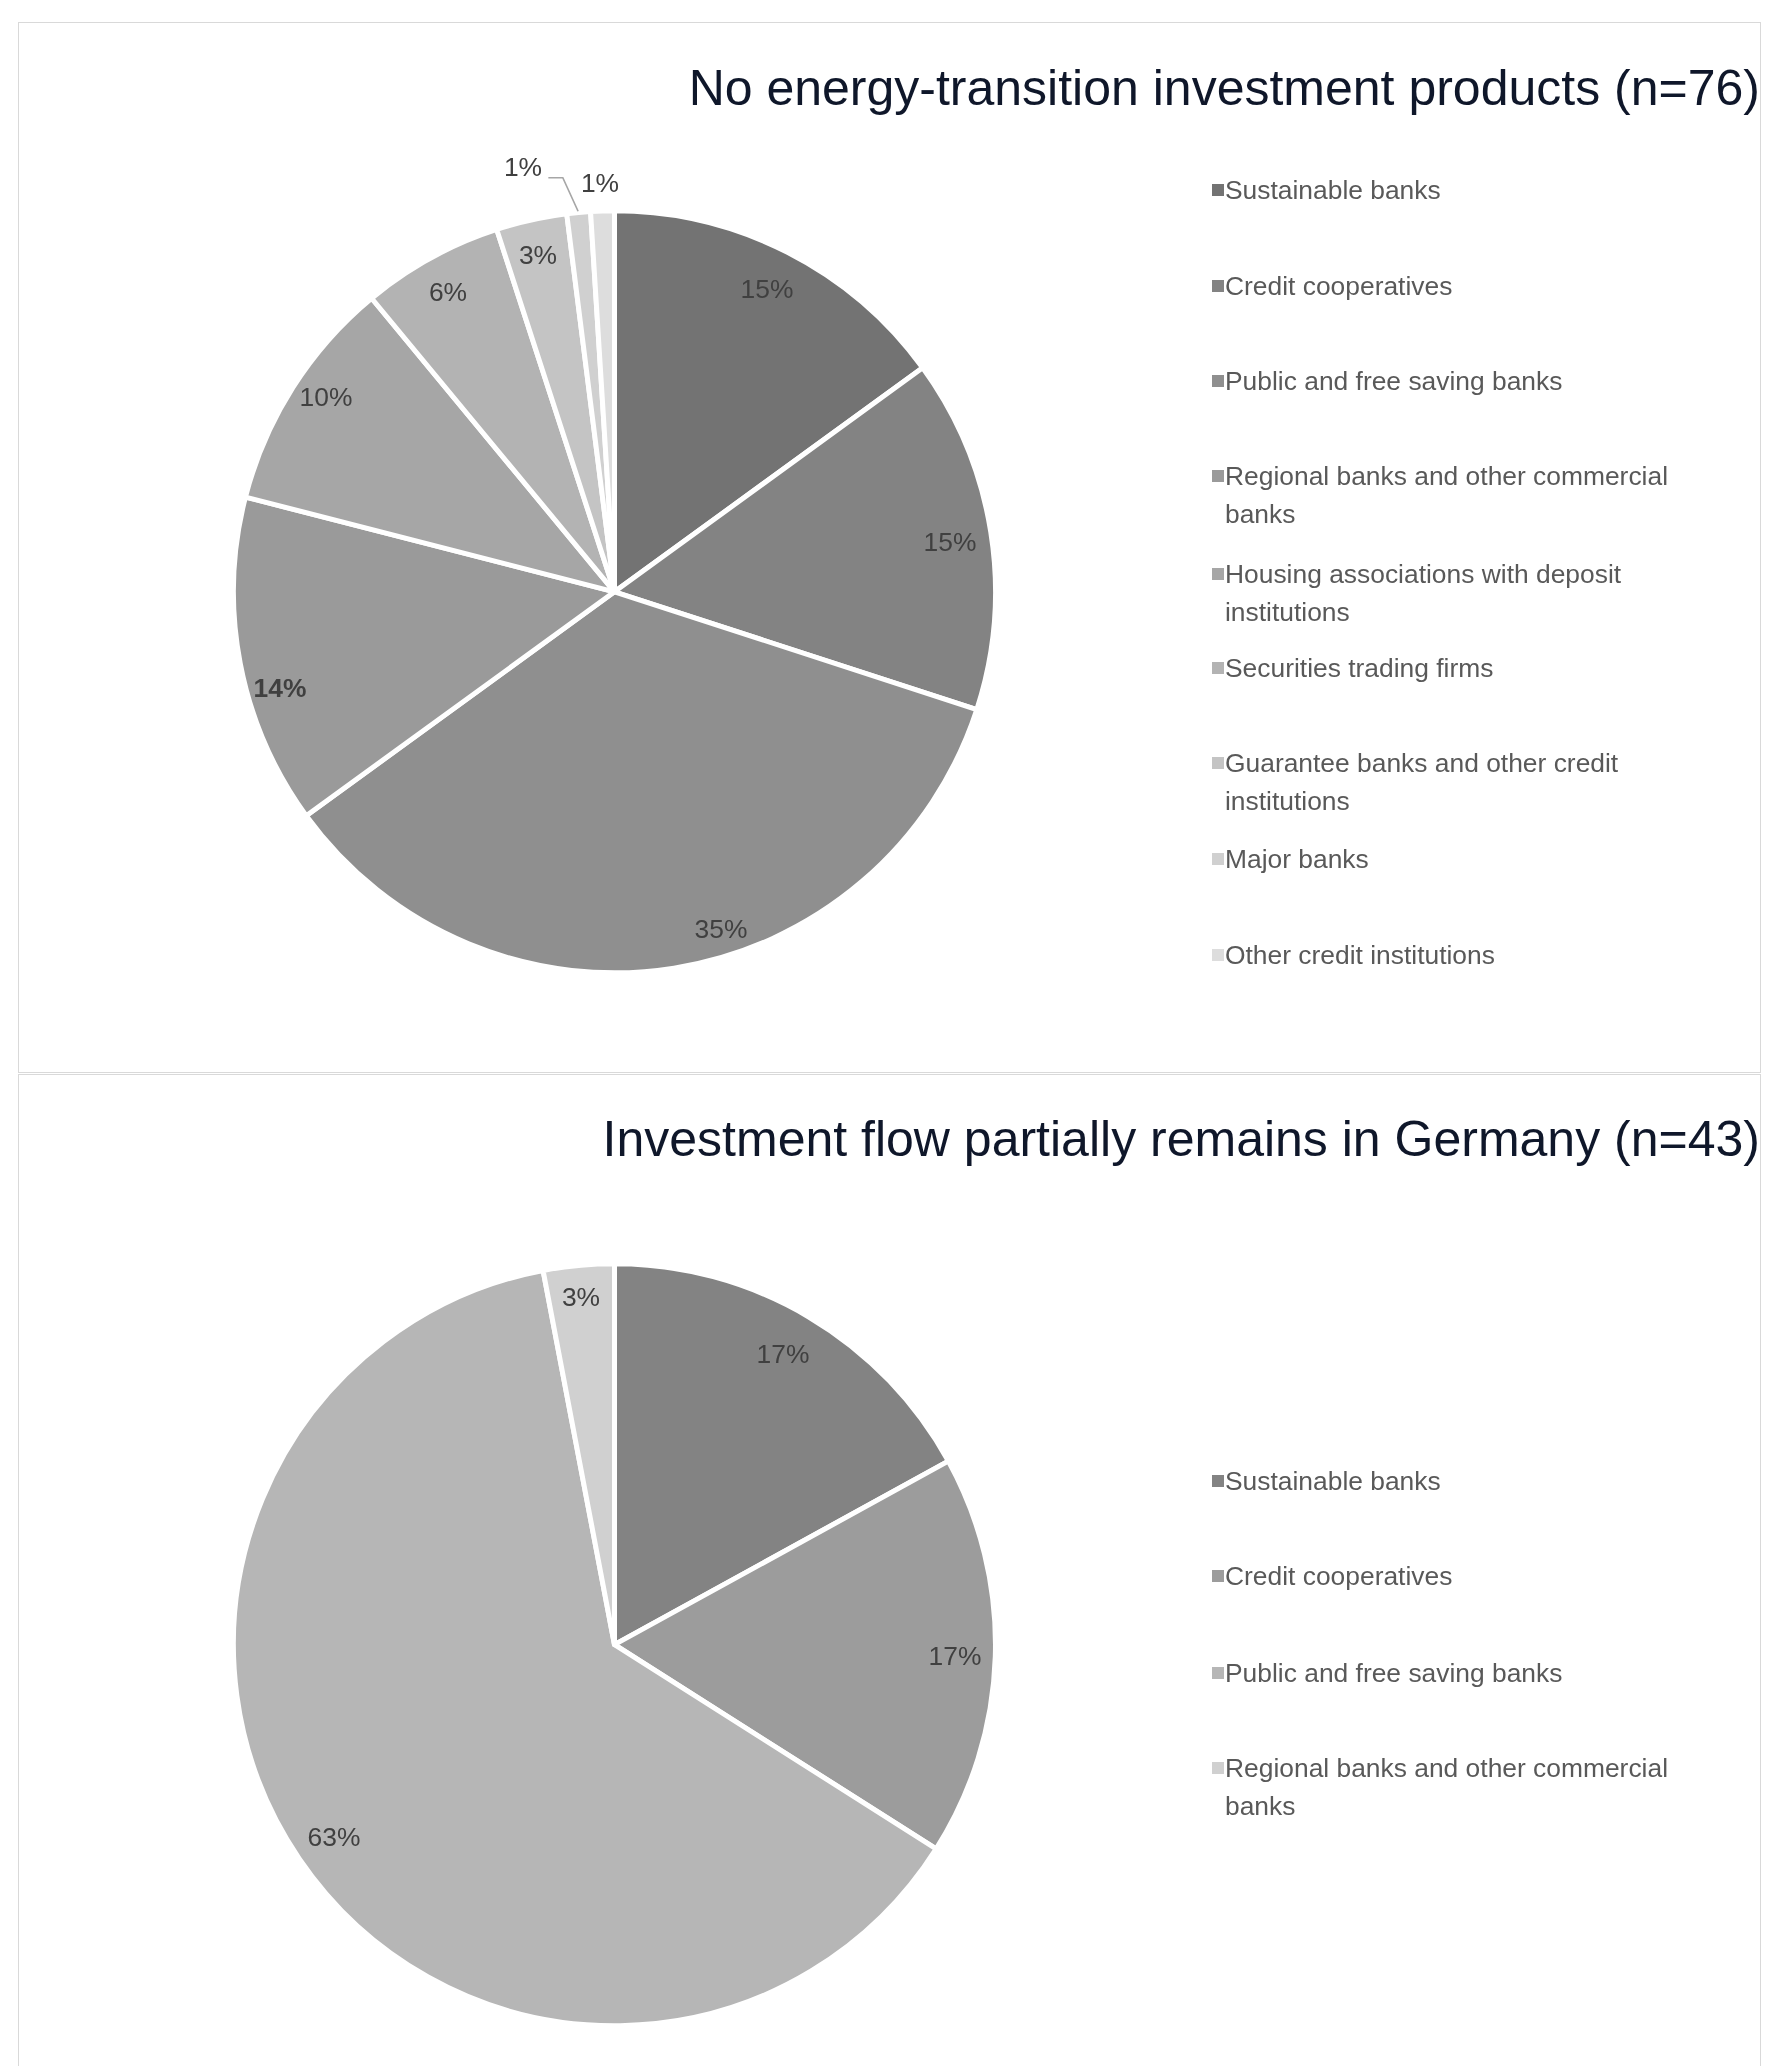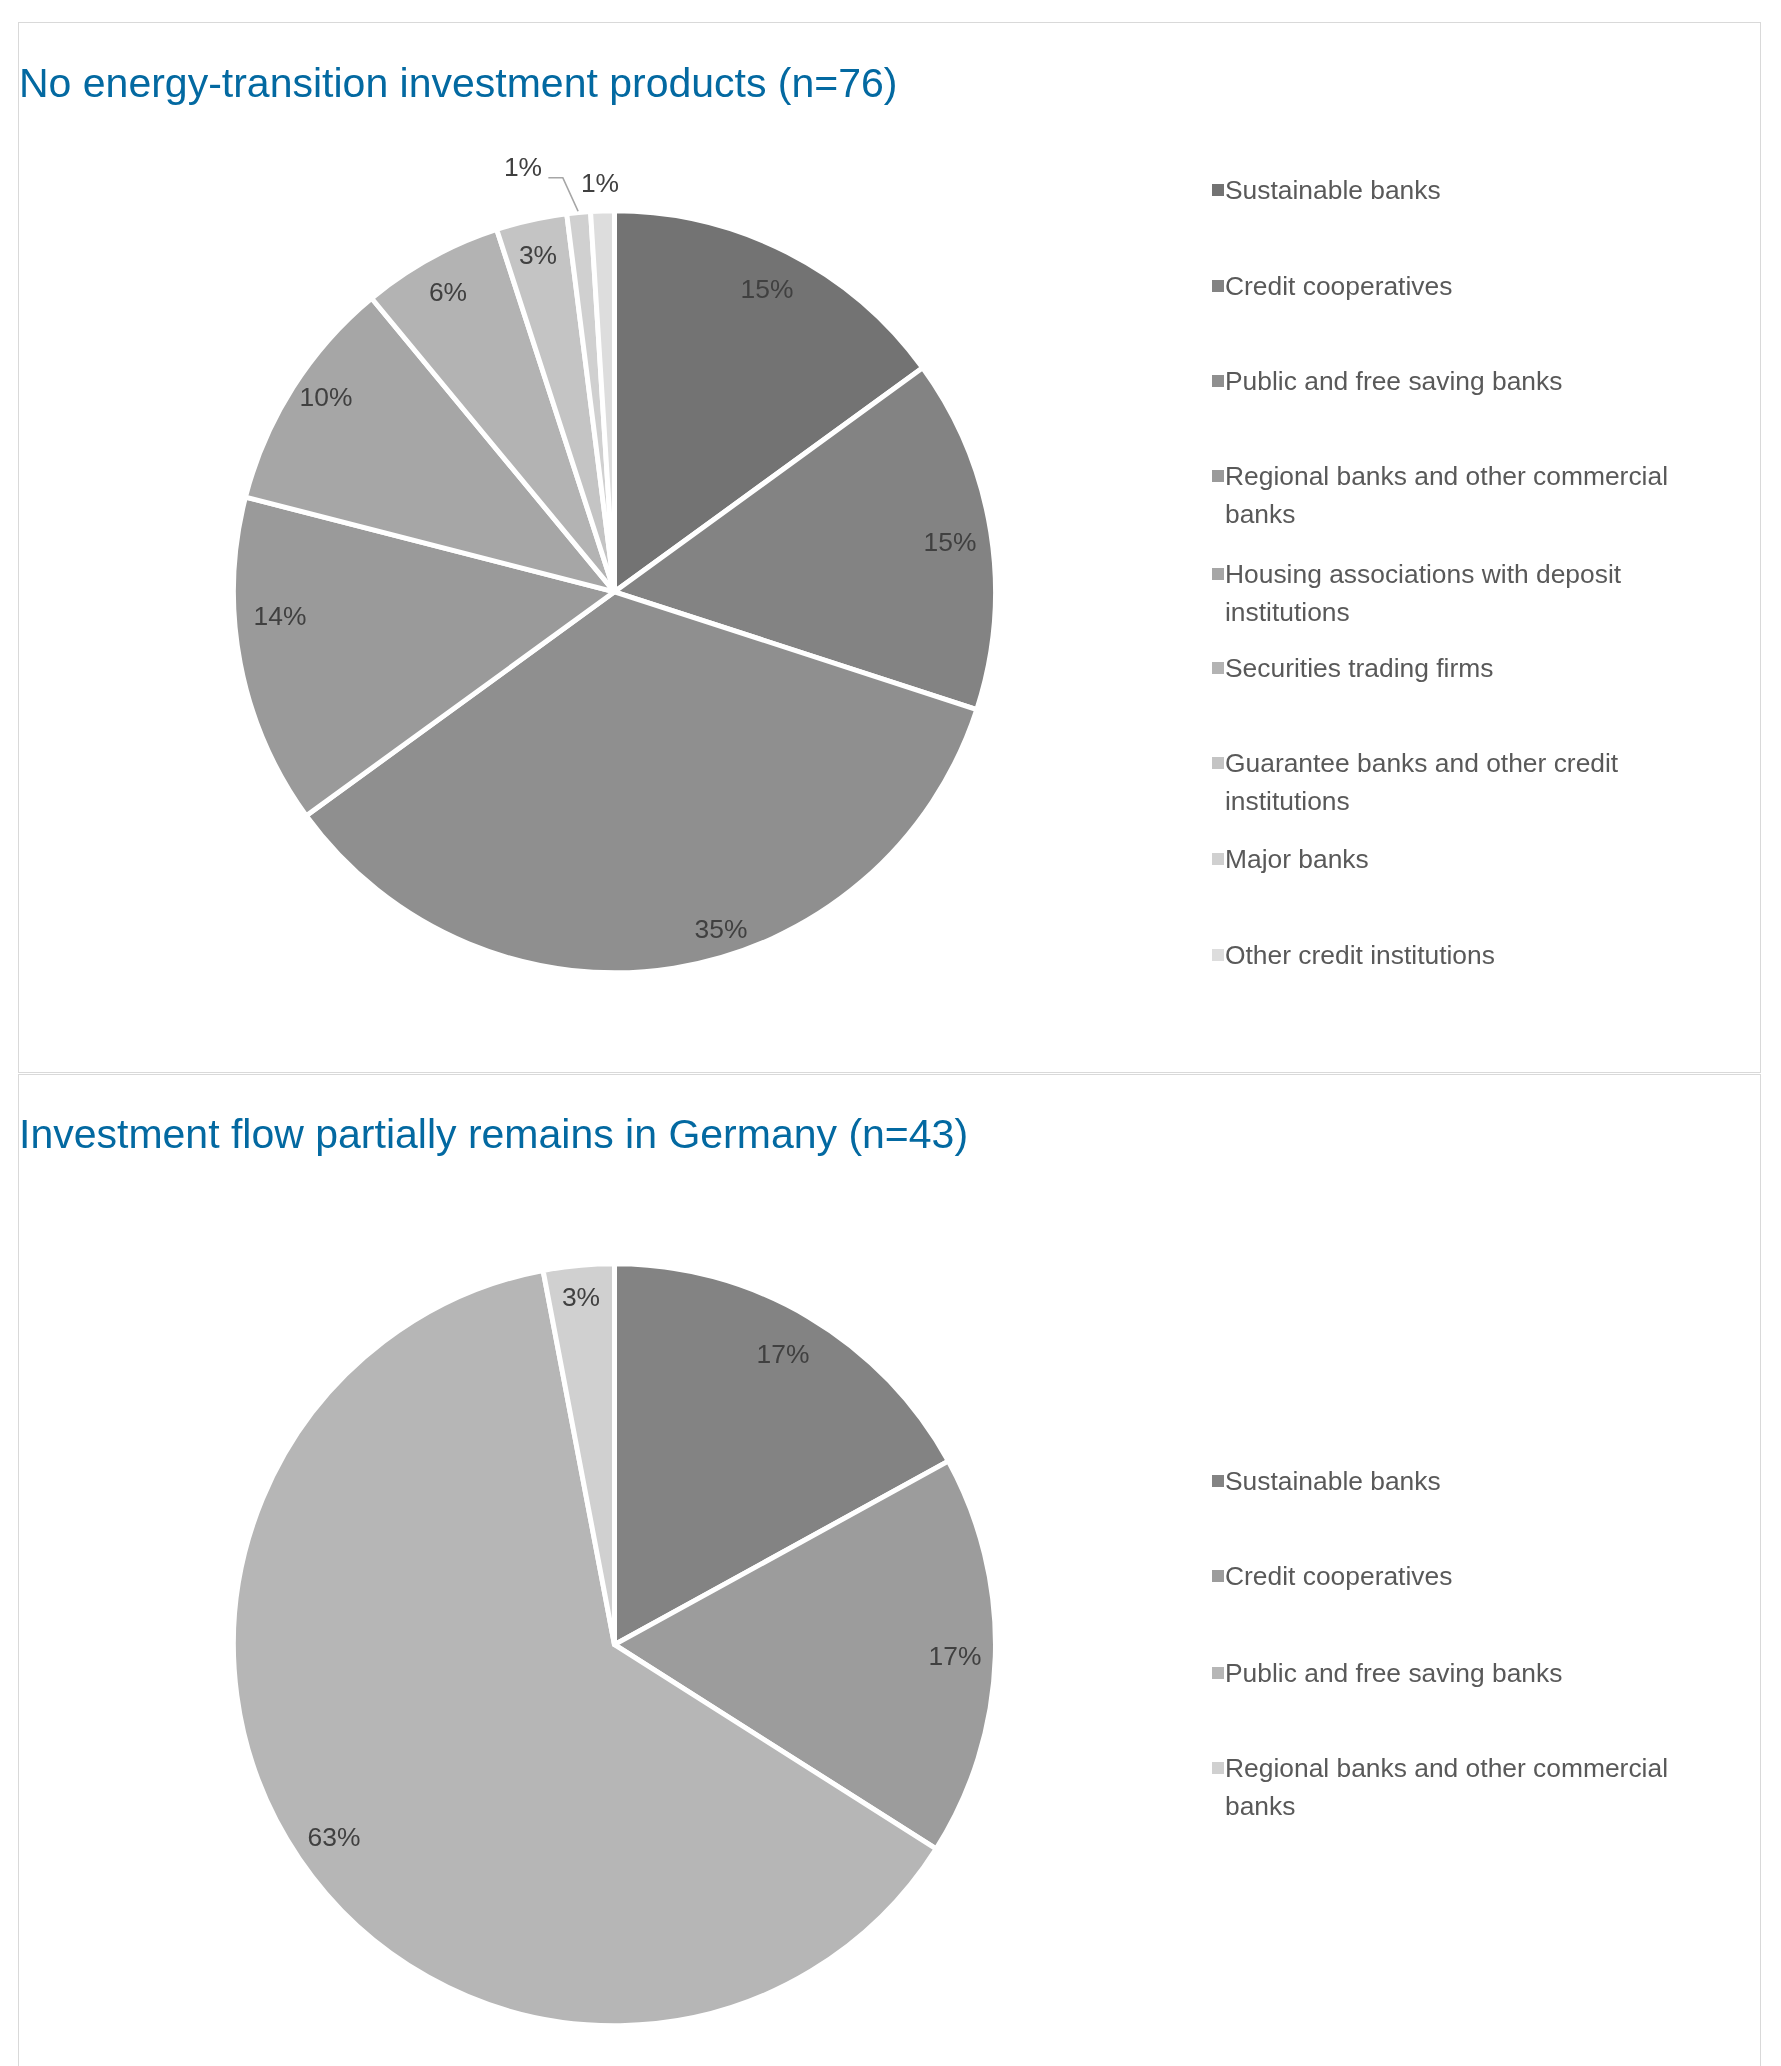--- a/index.html
+++ b/index.html
@@ -1,20 +1,20 @@
 <!DOCTYPE html>
 <html style="font-size:6.6px"><head>
 <meta charset="utf-8">
 <style>
   html, body { margin:0; padding:0; background:#ffffff; }
   body { width:1781px; height:2146px; position:relative; overflow:hidden; font-family:"Liberation Sans", "DejaVu Sans", sans-serif; }
   .panel { position:absolute; left:18px; width:1743px; border:1.7px solid #d9d9d9; background:#ffffff; box-sizing:border-box; }
   #panel1 { top:21.5px; height:1051px; }
   #panel2 { top:1074px; height:1055px; }
-  .title { position:absolute; left:0; width:100%; text-align:left; font-size:41px; color:#0369a1; white-space:nowrap; line-height:1; }
+  .title { position:absolute; left:0; width:100%; text-align:right; font-size:50px; color:#0f172a; white-space:nowrap; line-height:1; }
   svg.pie { position:absolute; left:0; top:0; overflow:visible; }
   .legend { position:absolute; left:1212px; width:521px; }
   .legend-item { position:absolute; left:0; width:521px; font-size:26.4px; color:#595959; line-height:38px; }
   .legend-marker { position:absolute; left:0; width:12.4px; height:12.4px; }
   .legend-text { position:absolute; left:13px; width:496px; }
   .data-label { position:absolute; font-size:26.4px; color:#404040; transform:translate(-50%,-50%); white-space:nowrap; line-height:1; }
 </style>
 </head>
 <body>
 
@@ -43,21 +43,21 @@
       <path d="M1487,3980 L2294.954759000442,3535.8231124782187 A922,922 0 0 1 2265.4703473128575,4474.032304970635 Z" fill="#9c9c9c" stroke="#ffffff" stroke-width="12" stroke-linejoin="round"></path>
       <path d="M1487,3980 L2265.4703473128575,4474.032304970635 A922,922 0 1 1 1314.2344279519618,3074.331154828149 Z" fill="#b6b6b6" stroke="#ffffff" stroke-width="12" stroke-linejoin="round"></path>
       <path d="M1487,3980 L1314.2344279519618,3074.331154828149 A922,922 0 0 1 1486.9999999999998,3058 Z" fill="#d0d0d0" stroke="#ffffff" stroke-width="12" stroke-linejoin="round"></path>
     </g>
   <polyline points="1327,430 1362,430 1399,511" fill="none" stroke="#a6a6a6" stroke-width="4"></polyline>
 </svg>
 
 <div class="data-label" style="left:767px; top:289px;">15%</div>
 <div class="data-label" style="left:950px; top:542px;">15%</div>
 <div class="data-label" style="left:674px; top:929px;margin-left:47px;">35%</div>
-<div class="data-label" style="left:280px; top:616px;">14%</div>
+<div class="data-label" style="left:280px; top:688px;font-weight:bold;">14%</div>
 <div class="data-label" style="left:326px; top:397px;">10%</div>
 <div class="data-label" style="left:448px; top:292px;">6%</div>
 <div class="data-label" style="left:538px; top:255px;">3%</div>
 <div class="data-label" style="left:523px; top:167px;">1%</div>
 <div class="data-label" style="left:600px; top:183px;">1%</div>
 
 <div class="data-label" style="left:783px; top:1354px;">17%</div>
 <div class="data-label" style="left:955px; top:1656px;">17%</div>
 <div class="data-label" style="left:334px; top:1837px;">63%</div>
 <div class="data-label" style="left:581px; top:1297px;">3%</div>

